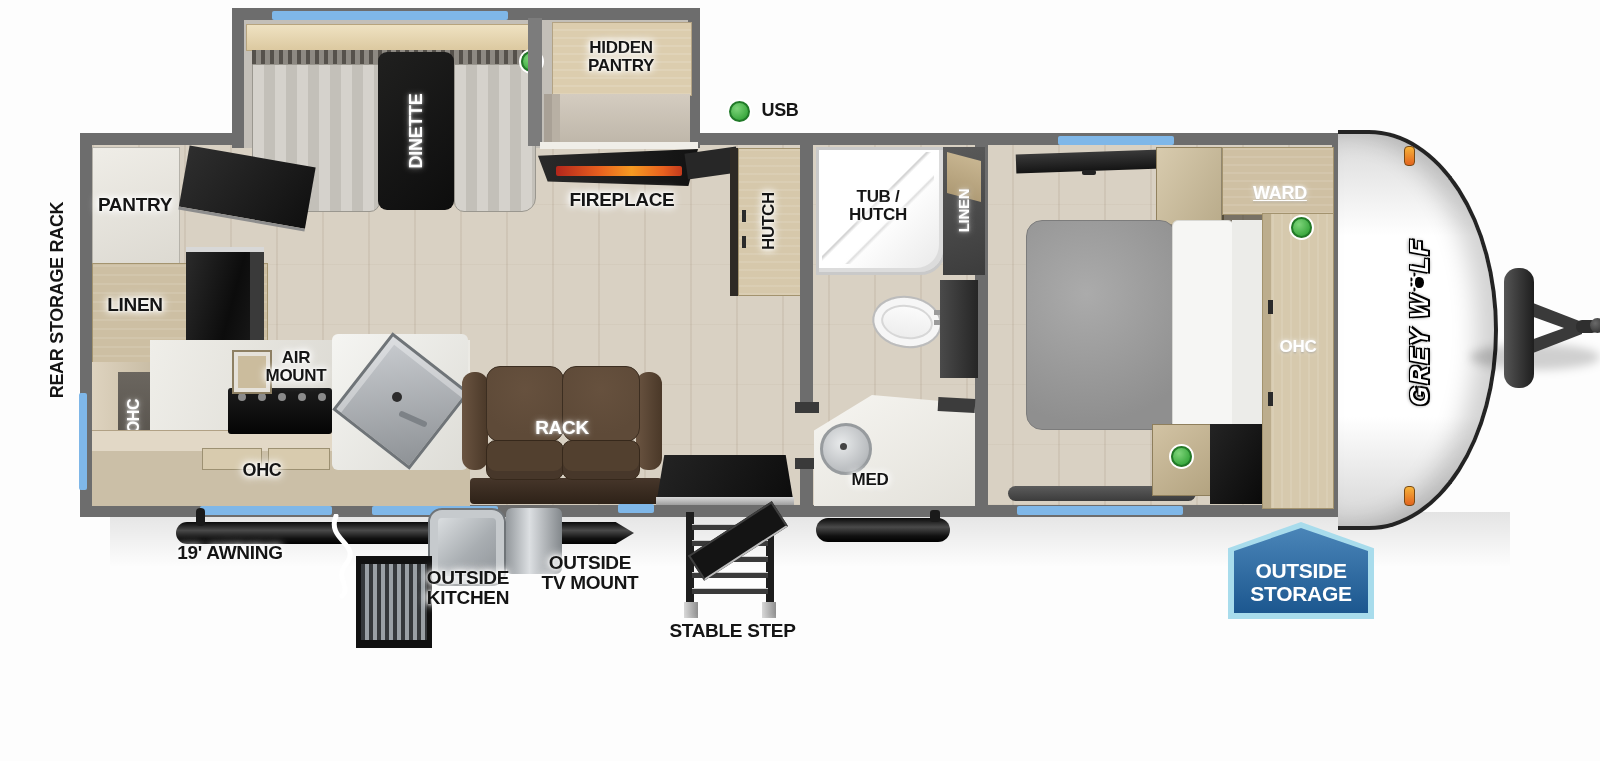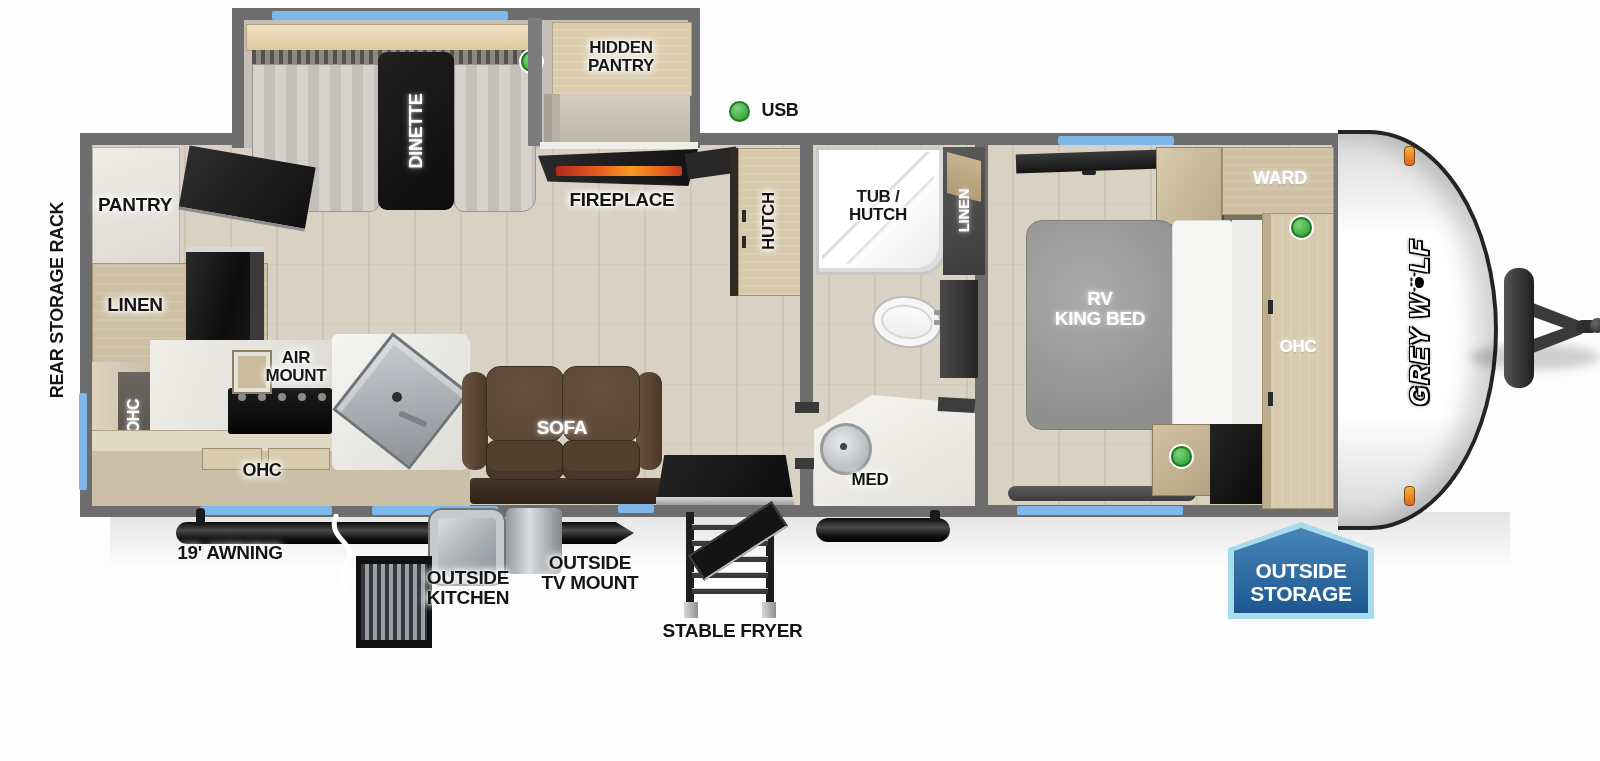--- a/index.html
+++ b/index.html
@@ -94,21 +94,21 @@
 <div class="abs" style="left:398px;top:416px;width:30px;height:6px;background:#7d8287;transform:rotate(24deg);border-radius:3px;"></div>
 <div class="lbl" style="left:222px;top:460px;width:80px;height:20px;font-size:18px;">OHC</div>
 
 <div class="abs" style="left:470px;top:478px;width:192px;height:26px;background:linear-gradient(180deg,#46362a,#2e2218);border-radius:4px;"></div>
 <div class="abs" style="left:462px;top:372px;width:26px;height:98px;background:linear-gradient(90deg,#6a5441,#4a3828);border-radius:12px;"></div>
 <div class="abs" style="left:636px;top:372px;width:26px;height:98px;background:linear-gradient(90deg,#6a5441,#4a3828);border-radius:12px;"></div>
 <div class="abs" style="left:486px;top:366px;width:76px;height:74px;background:radial-gradient(circle at 50% 30%,#70594575,transparent 70%),#5e4a38;border-radius:14px;border:1px solid #3c2e21;"></div>
 <div class="abs" style="left:562px;top:366px;width:76px;height:74px;background:radial-gradient(circle at 50% 30%,#70594575,transparent 70%),#5e4a38;border-radius:14px;border:1px solid #3c2e21;"></div>
 <div class="abs" style="left:486px;top:440px;width:76px;height:38px;background:#52402f;border-radius:10px;border:1px solid #36281b;box-shadow:inset 0 -8px 0 #47372a;"></div>
 <div class="abs" style="left:562px;top:440px;width:76px;height:38px;background:#52402f;border-radius:10px;border:1px solid #36281b;box-shadow:inset 0 -8px 0 #47372a;"></div>
-<div class="lbl w" style="left:522px;top:418px;width:80px;height:20px;font-size:19px;">SOFA</div>
+<div class="lbl w" style="left:522px;top:418px;width:80px;height:20px;font-size:19px;">RACK</div>
 
 <div class="abs" style="left:656px;top:455px;width:138px;height:50px;background:linear-gradient(120deg,#242424,#0c0c0c);clip-path:polygon(6% 0,94% 0,100% 100%,0 100%);"></div>
 <div class="abs" style="left:656px;top:497px;width:138px;height:8px;background:linear-gradient(180deg,#d9d9d9,#9e9e9e);"></div>
 
 <div class="abs" style="left:686px;top:150px;width:52px;height:26px;background:#272727;transform:rotate(-8deg);"></div>
 <div class="abs" style="left:738px;top:148px;width:62px;height:146px;background:repeating-linear-gradient(0deg,rgba(255,255,255,.10) 0 2px,transparent 2px 8px),#d6c8ab;border:1px solid #a3936e;box-shadow:-8px 0 0 #2e2a25;"></div>
 <div class="abs" style="left:742px;top:210px;width:4px;height:12px;background:#2a2a2a;"></div>
 <div class="abs" style="left:742px;top:236px;width:4px;height:12px;background:#2a2a2a;"></div>
 <div class="lbl" style="left:714px;top:212px;width:110px;height:18px;font-size:17px;transform:rotate(-90deg);">HUTCH</div>
 
@@ -136,27 +136,25 @@
 <div class="abs" style="left:820px;top:423px;width:46px;height:46px;border-radius:50%;background:radial-gradient(circle at 40% 38%,#e8eaeb,#b9bcbf 70%,#8f9497);border:3px solid #979b9e;"></div>
 <div class="abs" style="left:840px;top:443px;width:7px;height:7px;border-radius:50%;background:#444;"></div>
 <div class="abs" style="left:938px;top:398px;width:37px;height:14px;background:#3c3c3c;transform:rotate(3deg);"></div>
 <div class="lbl" style="left:830px;top:470px;width:80px;height:20px;font-size:17px;">MED</div>
 
 <div class="win" style="left:1058px;top:136px;width:116px;height:9px;"></div>
 <div class="abs" style="left:1016px;top:152px;width:146px;height:19px;background:linear-gradient(180deg,#3a3a3a,#141414);transform:rotate(-2deg);"></div>
 <div class="abs" style="left:1082px;top:170px;width:14px;height:5px;background:#222;border-radius:2px;"></div>
 <div class="abs" style="left:1156px;top:147px;width:66px;height:86px;background:linear-gradient(120deg,#d8cbae,#b7a988);border:1px solid #91815d;box-shadow:inset -2px -10px 0 rgba(0,0,0,.25);"></div>
 <div class="abs" style="left:1222px;top:147px;width:110px;height:66px;background:repeating-linear-gradient(0deg,rgba(255,255,255,.1) 0 2px,transparent 2px 8px),#cfc0a3;border:1px solid #a3936e;box-shadow:0 10px 0 rgba(40,34,24,.55);"></div>
-<div class="lbl w" style="left:1240px;top:168px;width:80px;height:20px;font-size:18px;">WARD</div>
+<div class="lbl w" style="left:1240px;top:183px;width:80px;height:20px;font-size:18px;text-decoration:underline;">WARD</div>
 
 <div class="abs" style="left:1026px;top:220px;width:148px;height:208px;background:radial-gradient(circle at 40% 35%,#ababab,#8f8f8f 80%);border:1px solid #7c7c7c;border-radius:16px;"></div>
 <div class="abs" style="left:1172px;top:220px;width:60px;height:208px;background:#f6f6f4;border:1px solid #d8d8d4;border-radius:6px;box-shadow:inset 0 -100px 0 -96px #dddddb;"></div>
 <div class="abs" style="left:1232px;top:220px;width:30px;height:208px;background:#ecece9;"></div>
-<div class="lbl w" style="left:1040px;top:288px;width:120px;height:42px;font-size:19px;">RV
-KING BED</div>
 
 <div class="abs" style="left:1262px;top:213px;width:70px;height:294px;background:repeating-linear-gradient(90deg,rgba(255,255,255,.10) 0 2px,transparent 2px 9px),#d6c9ad;border:1px solid #a3936e;box-shadow:inset 8px 0 0 #bcad8d;"></div>
 <div class="abs" style="left:1268px;top:300px;width:5px;height:14px;background:#2a2a2a;"></div>
 <div class="abs" style="left:1268px;top:392px;width:5px;height:14px;background:#2a2a2a;"></div>
 <div class="lbl w" style="left:1272px;top:338px;width:52px;height:18px;font-size:17px;">OHC</div>
 <div class="dot" style="left:1291px;top:217px;"></div>
 
 <div class="abs" style="left:1008px;top:486px;width:188px;height:15px;background:linear-gradient(180deg,#5c5c5c,#3c3c3c);border-radius:8px;"></div>
 <div class="abs" style="left:1152px;top:424px;width:58px;height:70px;background:linear-gradient(140deg,#d2c3a4,#b3a380);border:1px solid #8f7f5c;"></div>
 <div class="abs" style="left:1210px;top:424px;width:52px;height:80px;background:linear-gradient(120deg,#242424,#0a0a0a);"></div>
@@ -211,21 +209,21 @@
   <div class="abs" style="left:-2px;top:90px;width:14px;height:16px;background:linear-gradient(90deg,#d8d8d8,#8e8e8e);"></div>
   <div class="abs" style="left:76px;top:90px;width:14px;height:16px;background:linear-gradient(90deg,#d8d8d8,#8e8e8e);"></div>
   <div class="abs" style="left:2px;top:14px;width:96px;height:26px;background:#141414;border:2px solid #3f3f3f;border-bottom-color:#bdbdbd;transform:rotate(-33deg);"></div>
 </div>
 
 <div class="lbl" style="left:160px;top:542px;width:140px;height:22px;font-size:19px;">19' AWNING</div>
 <div class="lbl" style="left:418px;top:565px;width:100px;height:46px;font-size:19px;">OUTSIDE
 KITCHEN</div>
 <div class="lbl" style="left:530px;top:550px;width:120px;height:46px;font-size:19px;">OUTSIDE
 TV MOUNT</div>
-<div class="lbl" style="left:660px;top:620px;width:145px;height:22px;font-size:19px;">STABLE FRYER</div>
+<div class="lbl" style="left:660px;top:620px;width:145px;height:22px;font-size:19px;">STABLE STEP</div>
 
 <div class="abs" style="left:1228px;top:522px;width:146px;height:97px;background:#a8dcec;clip-path:polygon(50% 0,100% 27%,100% 100%,0 100%,0 27%);">
   <div class="abs" style="left:6px;top:6px;width:134px;height:85px;background:linear-gradient(180deg,#4a85b8,#1c578f);clip-path:polygon(50% 0,100% 27%,100% 100%,0 100%,0 27%);display:flex;align-items:flex-end;justify-content:center;">
     <div style="color:#fff;font-weight:700;font-size:21px;line-height:1.1;white-space:pre-line;text-align:center;padding-bottom:8px;letter-spacing:-.3px;">OUTSIDE
 STORAGE</div>
   </div>
 </div>
 
 </div>
 

